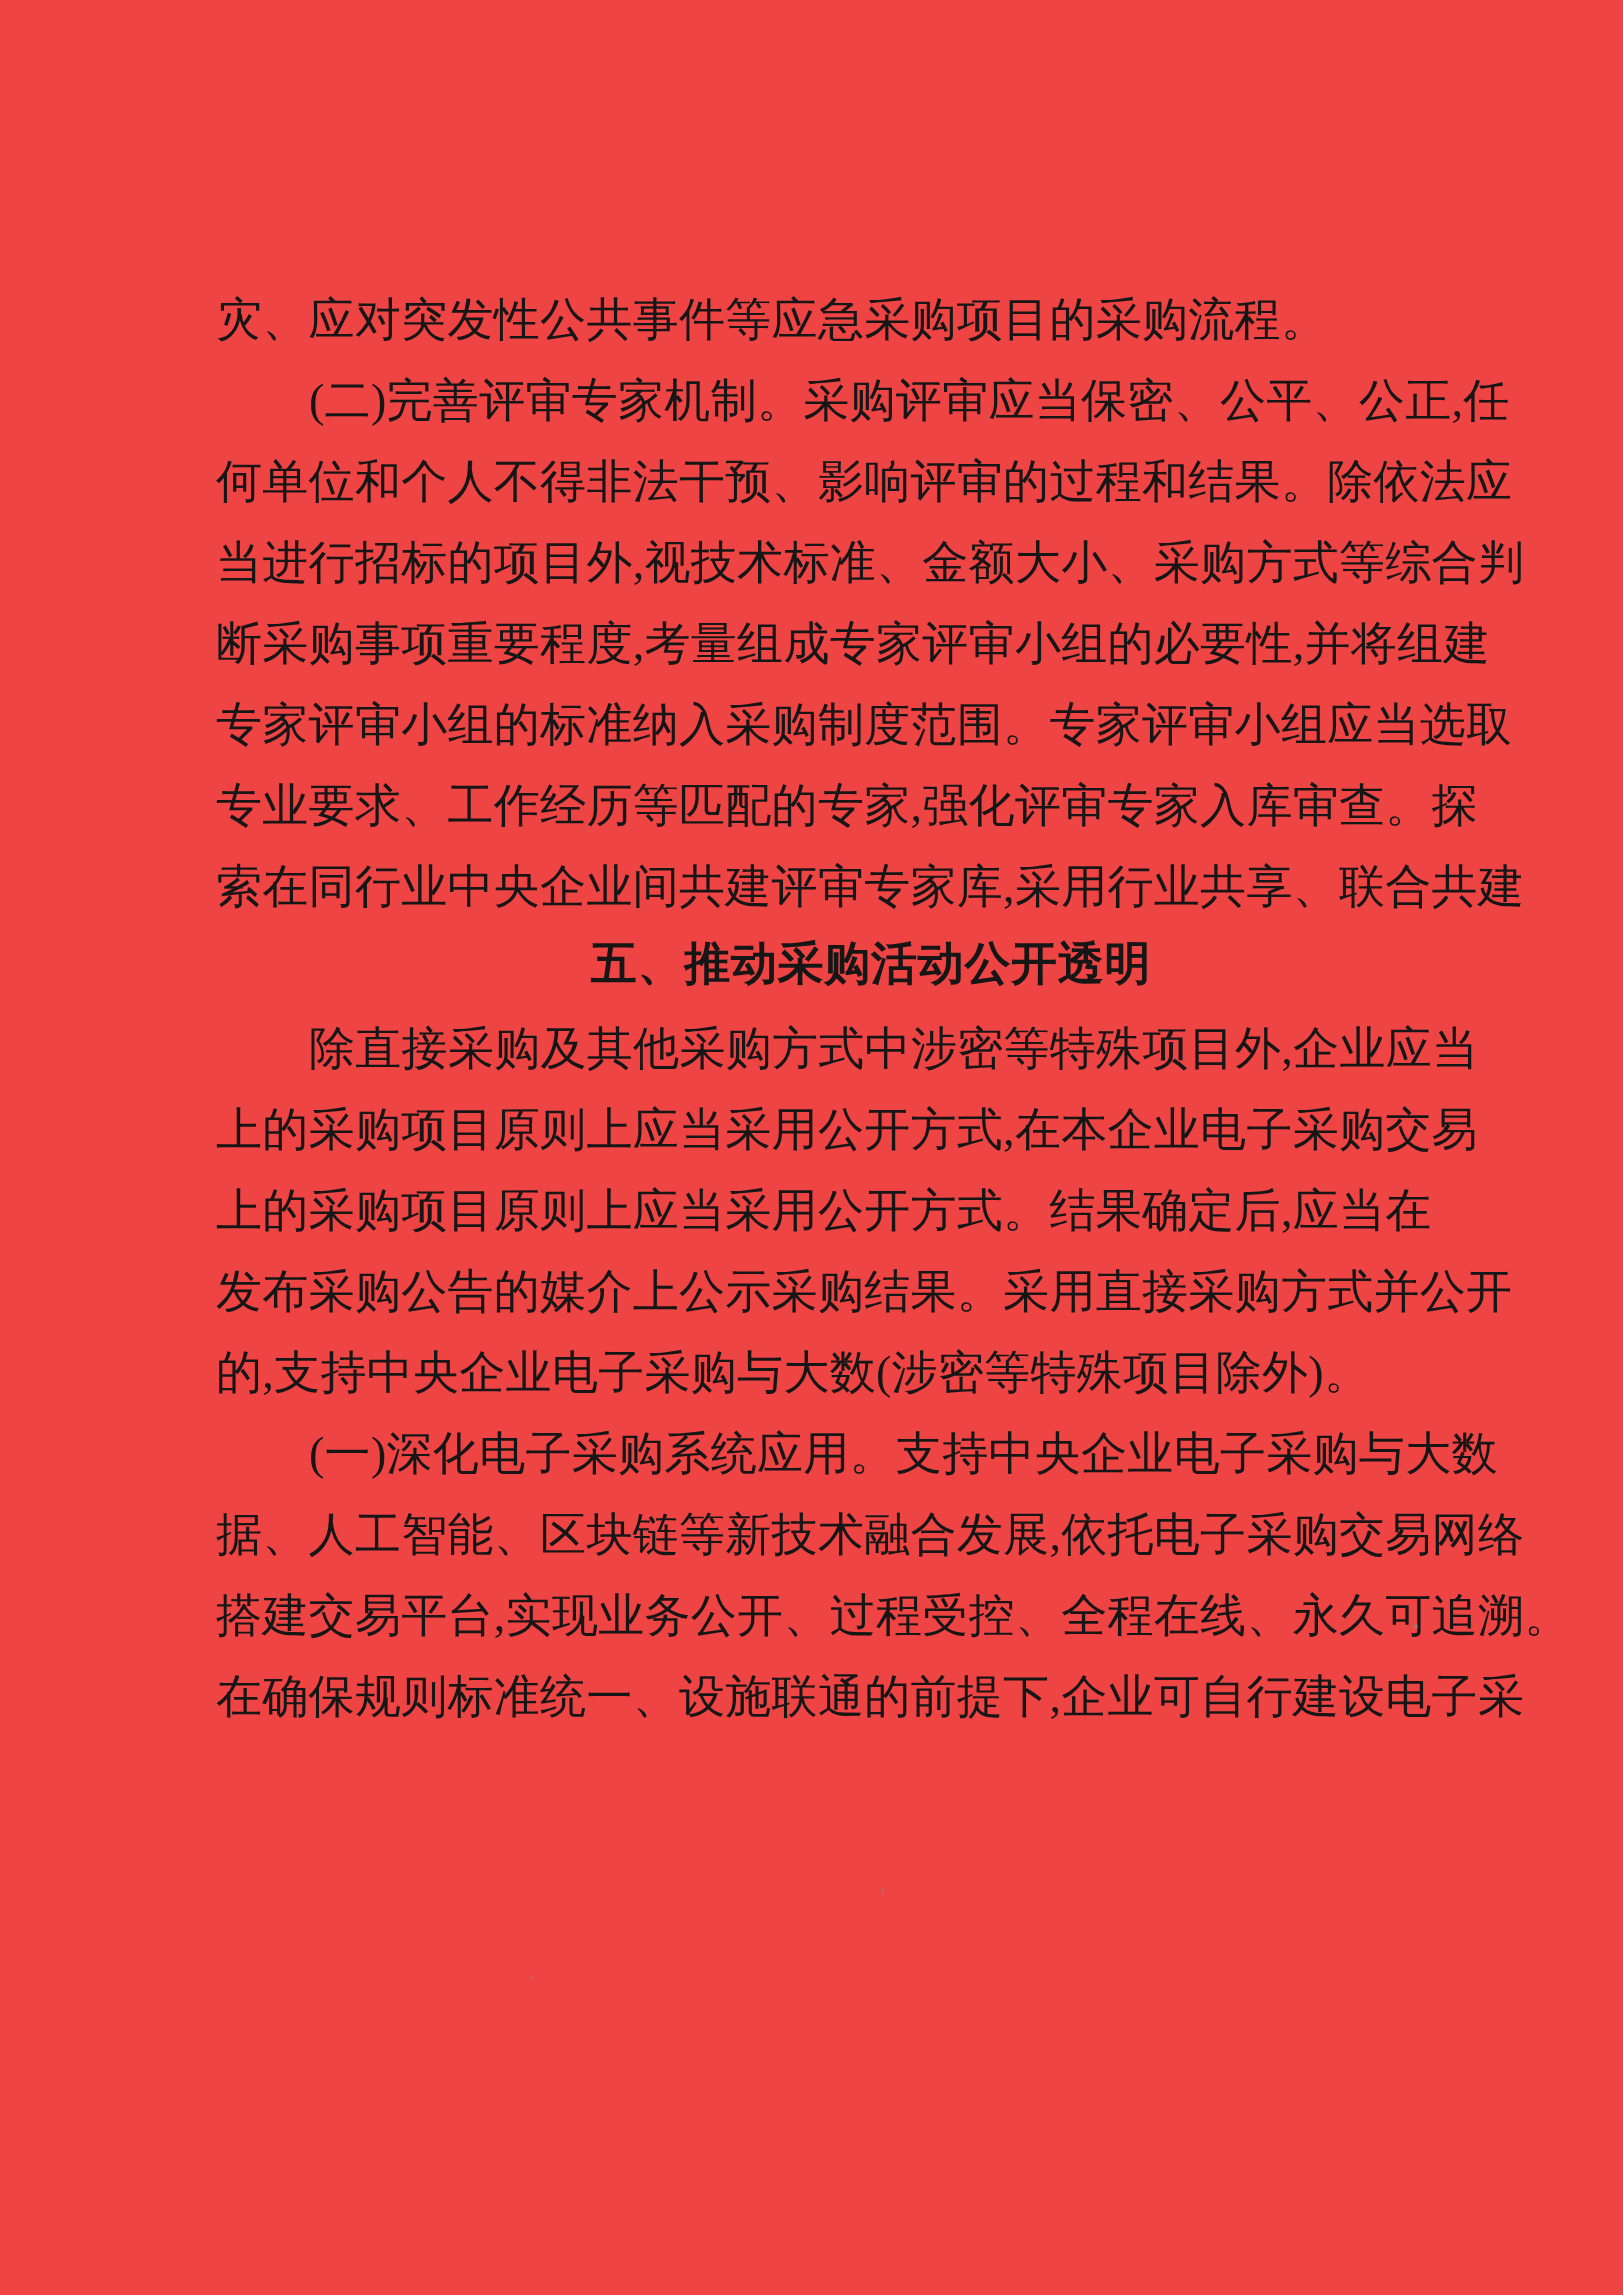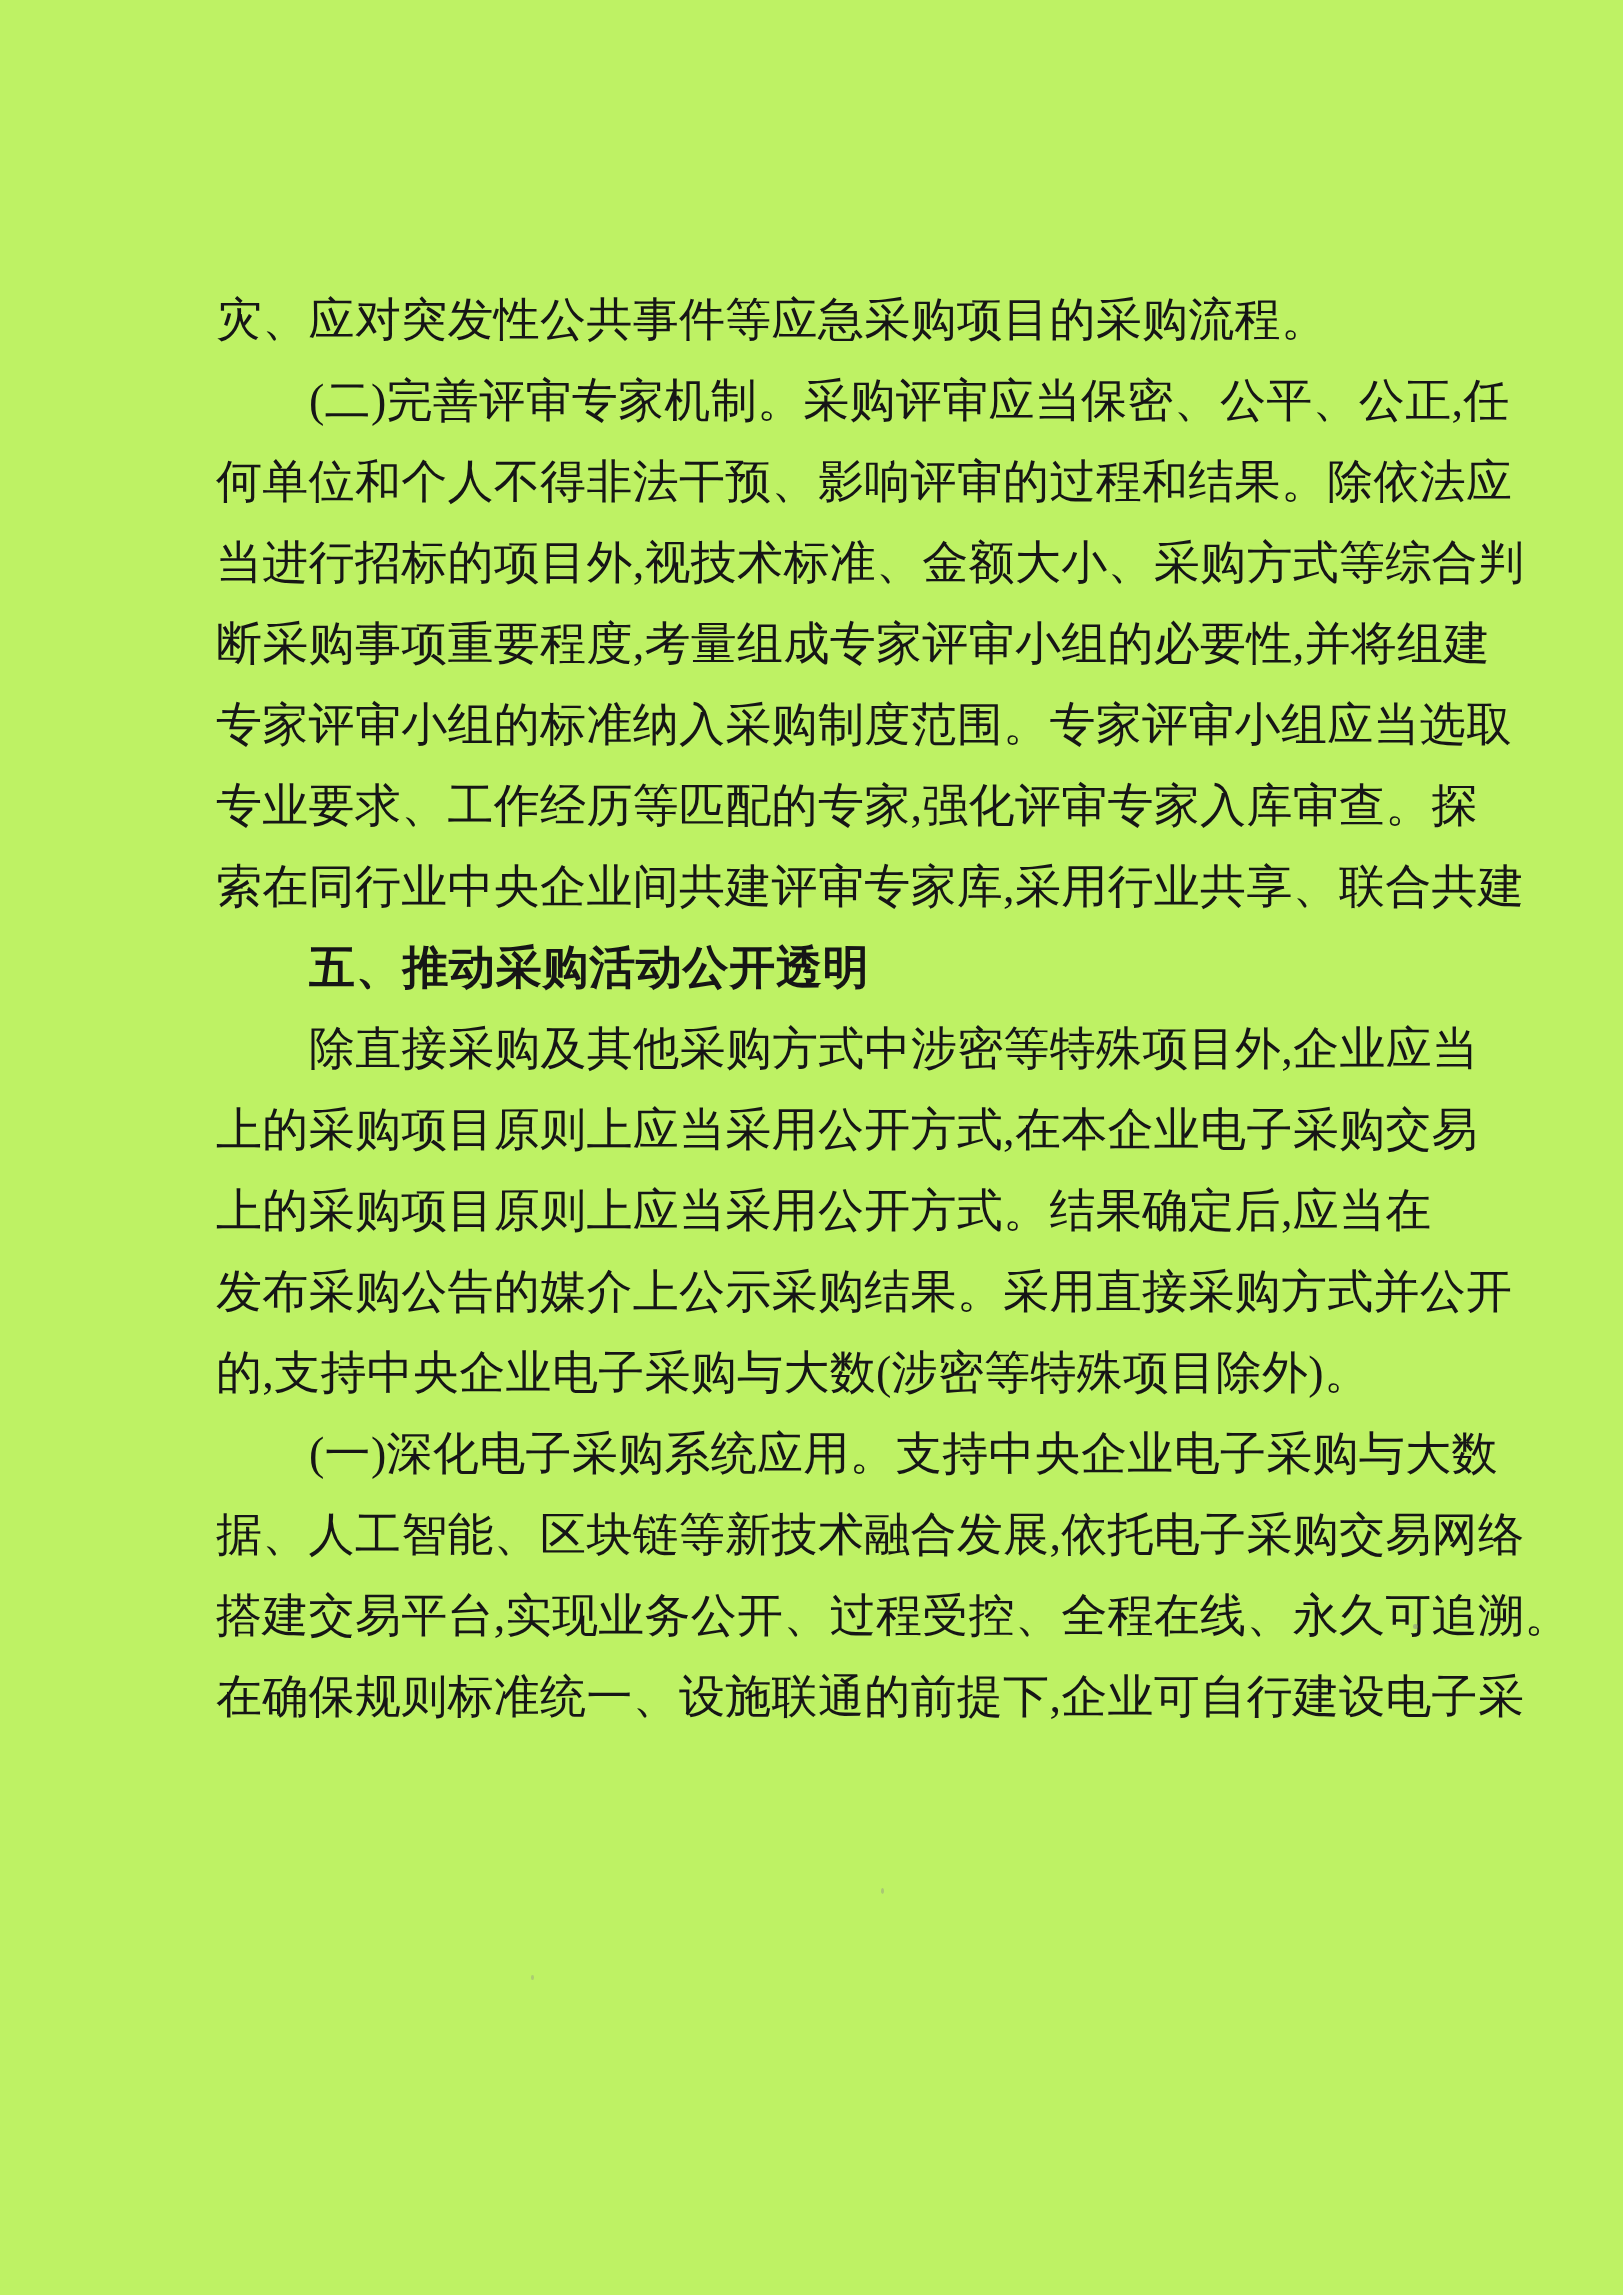--- a/index.html
+++ b/index.html
@@ -5,21 +5,21 @@
   html, body {
     margin: 0;
     padding: 0;
     background: #e8e8e8;
   }
   .page {
     position: relative;
     width: 1623px;
     height: 2295px;
     margin: 0 auto;
-    background: #bef264;
+    background: #ef4444;
     overflow: hidden;
     font-family: "Liberation Serif", "DejaVu Serif", serif;
     color: #161616;
   }
   .text-block {
     position: absolute;
     left: 216px;
     top: 279px;
     width: 1217px;
   }
@@ -28,23 +28,24 @@
     line-height: 81px;
     font-size: 46px;
     letter-spacing: 0.3px;
     white-space: nowrap;
     font-weight: 500;
   }
   .indent {
     padding-left: 93px;
   }
   .heading {
-    font-family: Liberation Sans, sans-serif;
+    font-family: Liberation Mono, monospace;
     font-weight: 700;
     letter-spacing: 0.7px;
+    text-align: center;
   }
   .speck {
     position: absolute;
     background: #8a8a8a;
     border-radius: 50%;
   }
   #speck-1 { left: 1413px; top: 1624px; width: 4.6px; height: 4.6px; opacity: .55; }
   #speck-2 { left: 881px; top: 1888px; width: 3.3px; height: 5.9px; opacity: .4; }
   #speck-3 { left: 531px;  top: 1975px; width: 3.3px; height: 5.2px; opacity: .35; }
 </style>

